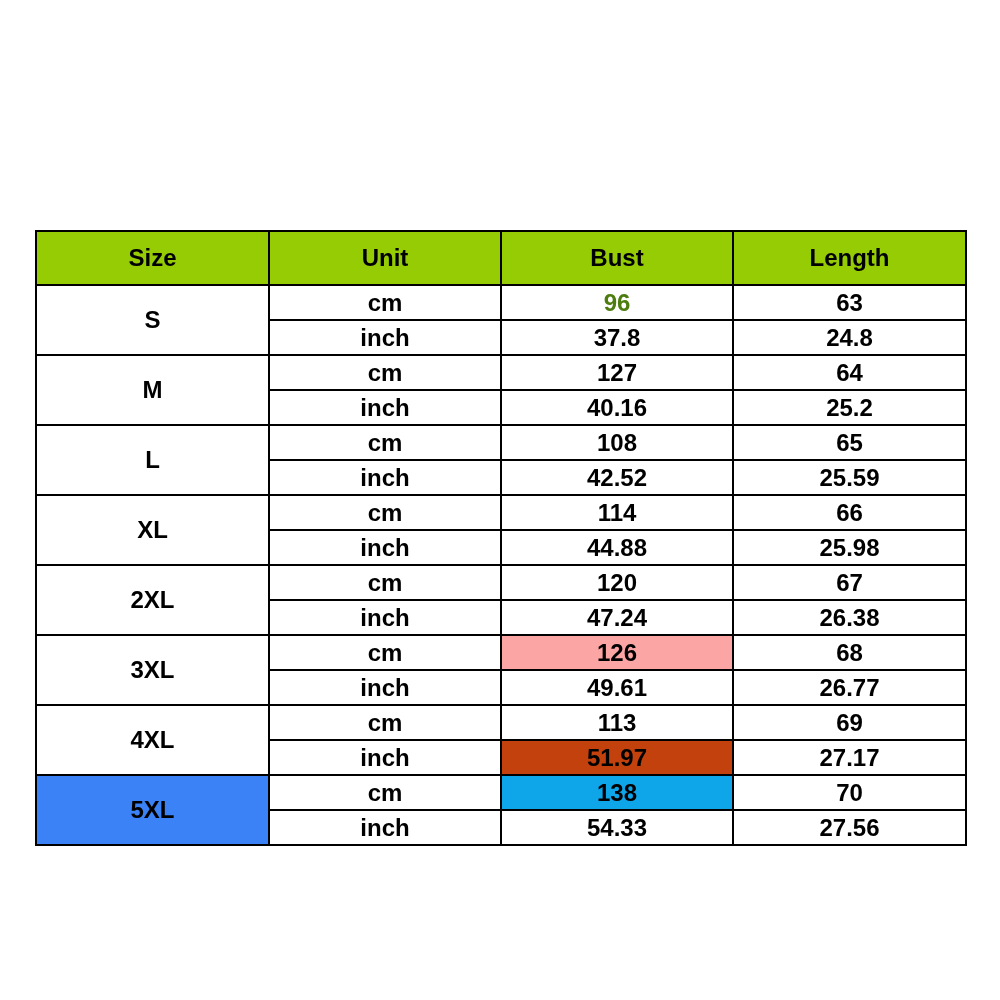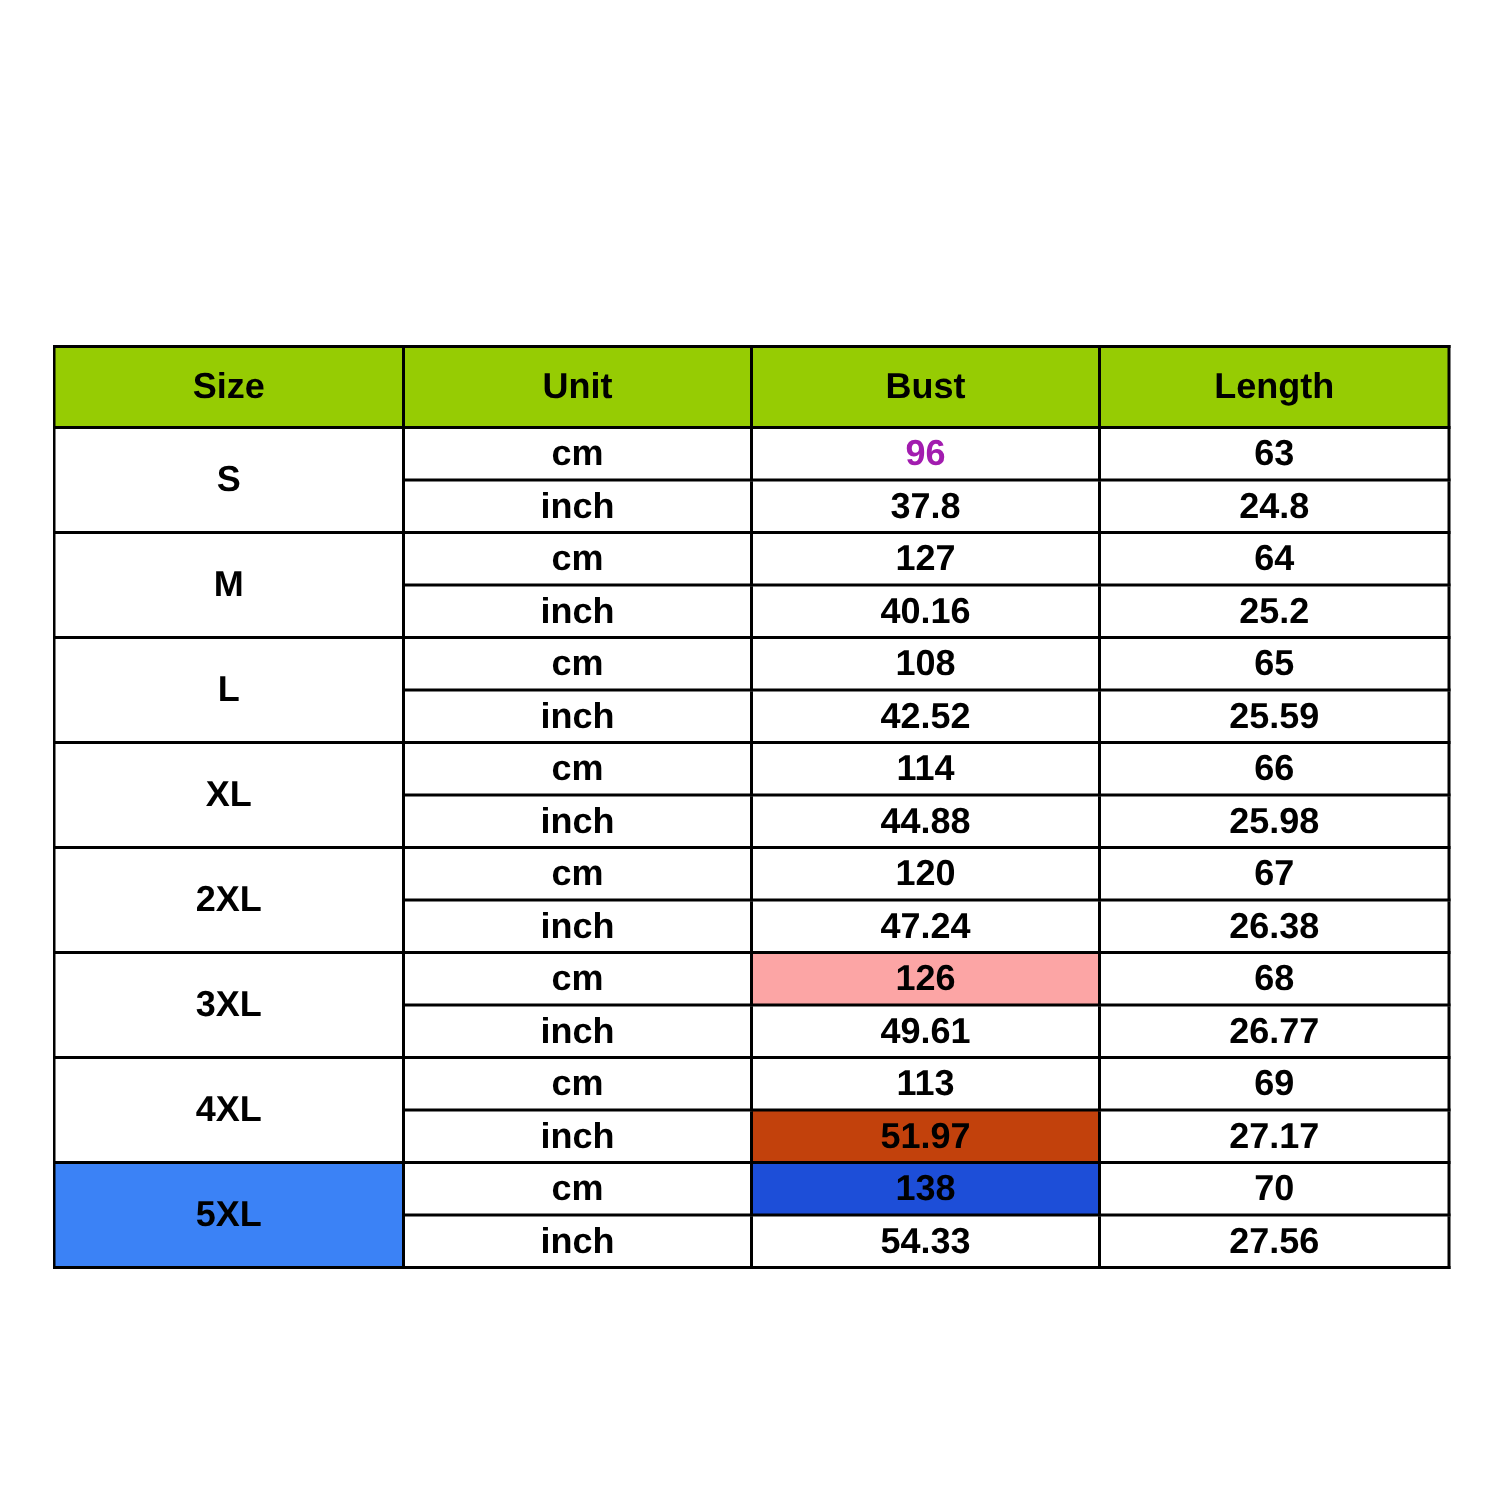--- a/index.html
+++ b/index.html
@@ -74,21 +74,21 @@
           <th class="hdr" style="background: rgb(150, 204, 3); color: rgb(0, 0, 0); border-color: rgb(0, 0, 0);">Size</th>
           <th class="hdr" style="background: rgb(150, 204, 3); color: rgb(0, 0, 0); border-color: rgb(0, 0, 0);">Unit</th>
           <th class="hdr" style="background: rgb(150, 204, 3); color: rgb(0, 0, 0); border-color: rgb(0, 0, 0);">Bust</th>
           <th class="hdr" style="background: rgb(150, 204, 3); color: rgb(0, 0, 0); border-color: rgb(0, 0, 0);">Length</th>
         </tr>
       </thead>
       <tbody id="chart-body">
           <tr>
             <td class="size-cell" rowspan="2" style="background: rgb(255, 255, 255); color: rgb(0, 0, 0); border-color: rgb(0, 0, 0);">S</td>
             <td class="unit-cell" style="background: rgb(255, 255, 255); color: rgb(0, 0, 0); border-color: rgb(0, 0, 0);">cm</td>
-            <td class="data-cell" style="background: rgb(255, 255, 255); color: #a21caf; border-color: rgb(0, 0, 0);">96</td>
+            <td class="data-cell" style="background: rgb(255, 255, 255); color: #4d7c0f; border-color: rgb(0, 0, 0);">96</td>
             <td class="data-cell" style="background: rgb(255, 255, 255); color: rgb(0, 0, 0); border-color: rgb(0, 0, 0);">63</td>
           </tr>
           <tr>
             <td class="unit-cell" style="background: rgb(255, 255, 255); color: rgb(0, 0, 0); border-color: rgb(0, 0, 0);">inch</td>
             <td class="data-cell" style="background: rgb(255, 255, 255); color: rgb(0, 0, 0); border-color: rgb(0, 0, 0); border-radius: 10px;">37.8</td>
             <td class="data-cell" style="background: rgb(255, 255, 255); color: rgb(0, 0, 0); border-color: rgb(0, 0, 0);">24.8</td>
           </tr>
           <tr>
             <td class="size-cell" rowspan="2" style="background: rgb(255, 255, 255); color: rgb(0, 0, 0); border-color: rgb(0, 0, 0);">M</td>
             <td class="unit-cell" style="background: rgb(255, 255, 255); color: rgb(0, 0, 0); border-color: rgb(0, 0, 0);">cm</td>
@@ -151,21 +151,21 @@
             <td class="data-cell" style="background: rgb(255, 255, 255); color: rgb(0, 0, 0); border-color: rgb(0, 0, 0);">69</td>
           </tr>
           <tr>
             <td class="unit-cell" style="background: rgb(255, 255, 255); color: rgb(0, 0, 0); border-color: rgb(0, 0, 0);">inch</td>
             <td class="data-cell" style="background: #c2410c; color: rgb(0, 0, 0); border-color: rgb(0, 0, 0);">51.97</td>
             <td class="data-cell" style="background: rgb(255, 255, 255); color: rgb(0, 0, 0); border-color: rgb(0, 0, 0);">27.17</td>
           </tr>
           <tr>
             <td class="size-cell" rowspan="2" style="background: #3b82f6; color: rgb(0, 0, 0); border-color: rgb(0, 0, 0);">5XL</td>
             <td class="unit-cell" style="background: rgb(255, 255, 255); color: rgb(0, 0, 0); border-color: rgb(0, 0, 0);">cm</td>
-            <td class="data-cell" style="background: #1d4ed8; color: rgb(0, 0, 0); border-color: rgb(0, 0, 0);">138</td>
+            <td class="data-cell" style="background: #0ea5e9; color: rgb(0, 0, 0); border-color: rgb(0, 0, 0);">138</td>
             <td class="data-cell" style="background: rgb(255, 255, 255); color: rgb(0, 0, 0); border-color: rgb(0, 0, 0);">70</td>
           </tr>
           <tr>
             <td class="unit-cell" style="background: rgb(255, 255, 255); color: rgb(0, 0, 0); border-color: rgb(0, 0, 0);">inch</td>
             <td class="data-cell" style="background: rgb(255, 255, 255); color: rgb(0, 0, 0); border-color: rgb(0, 0, 0);">54.33</td>
             <td class="data-cell" style="background: rgb(255, 255, 255); color: rgb(0, 0, 0); border-color: rgb(0, 0, 0);">27.56</td>
           </tr>
         </tbody>
     </table>
   </div>

